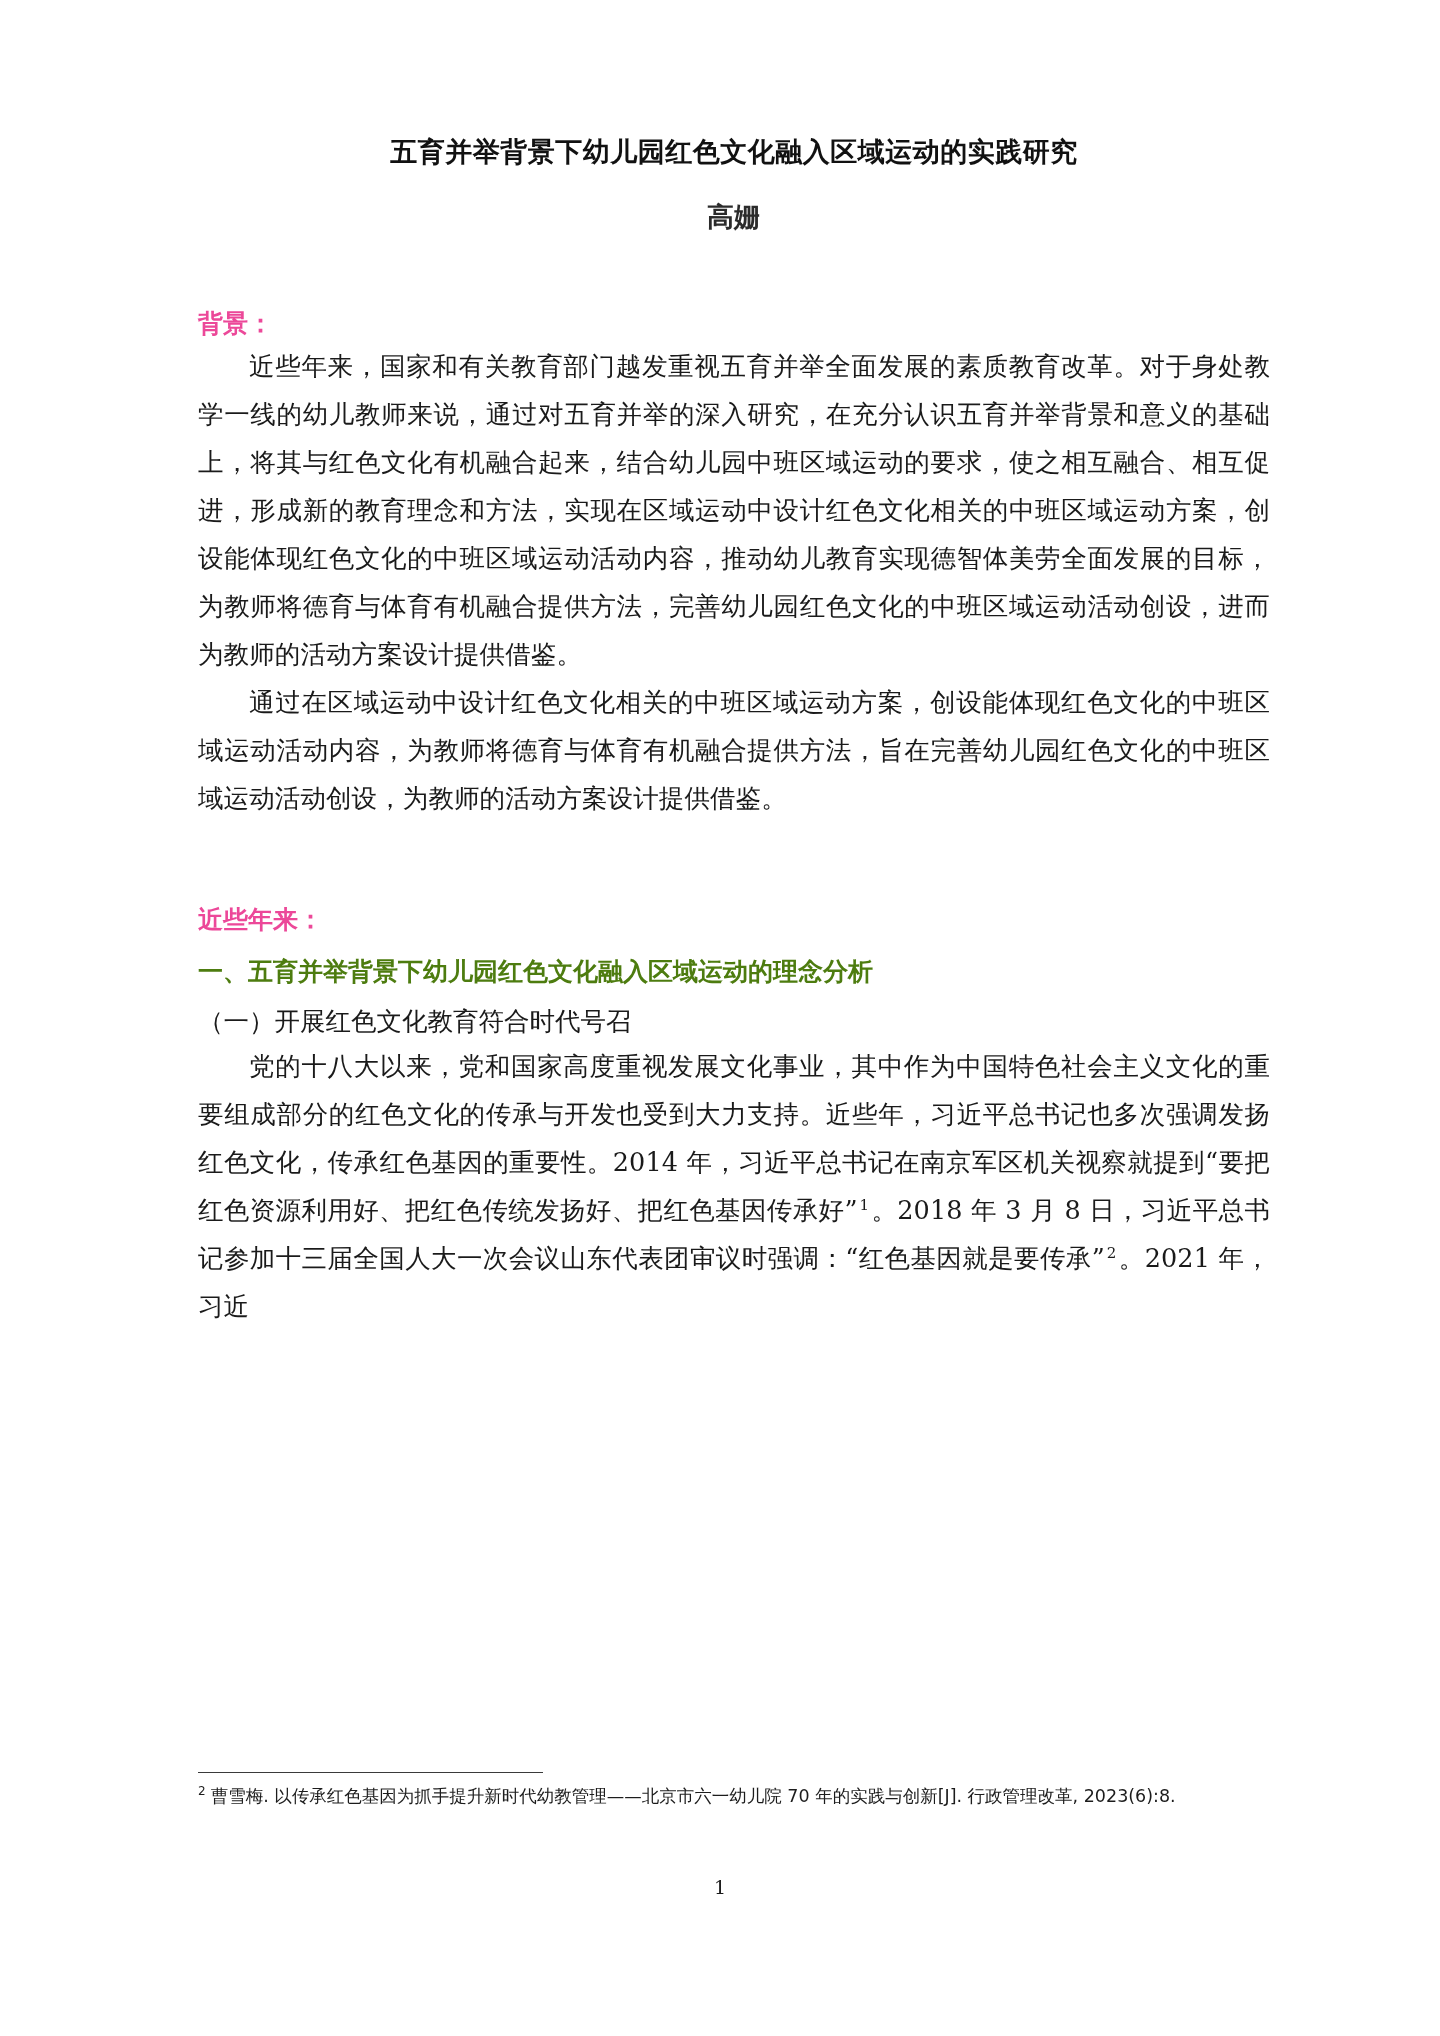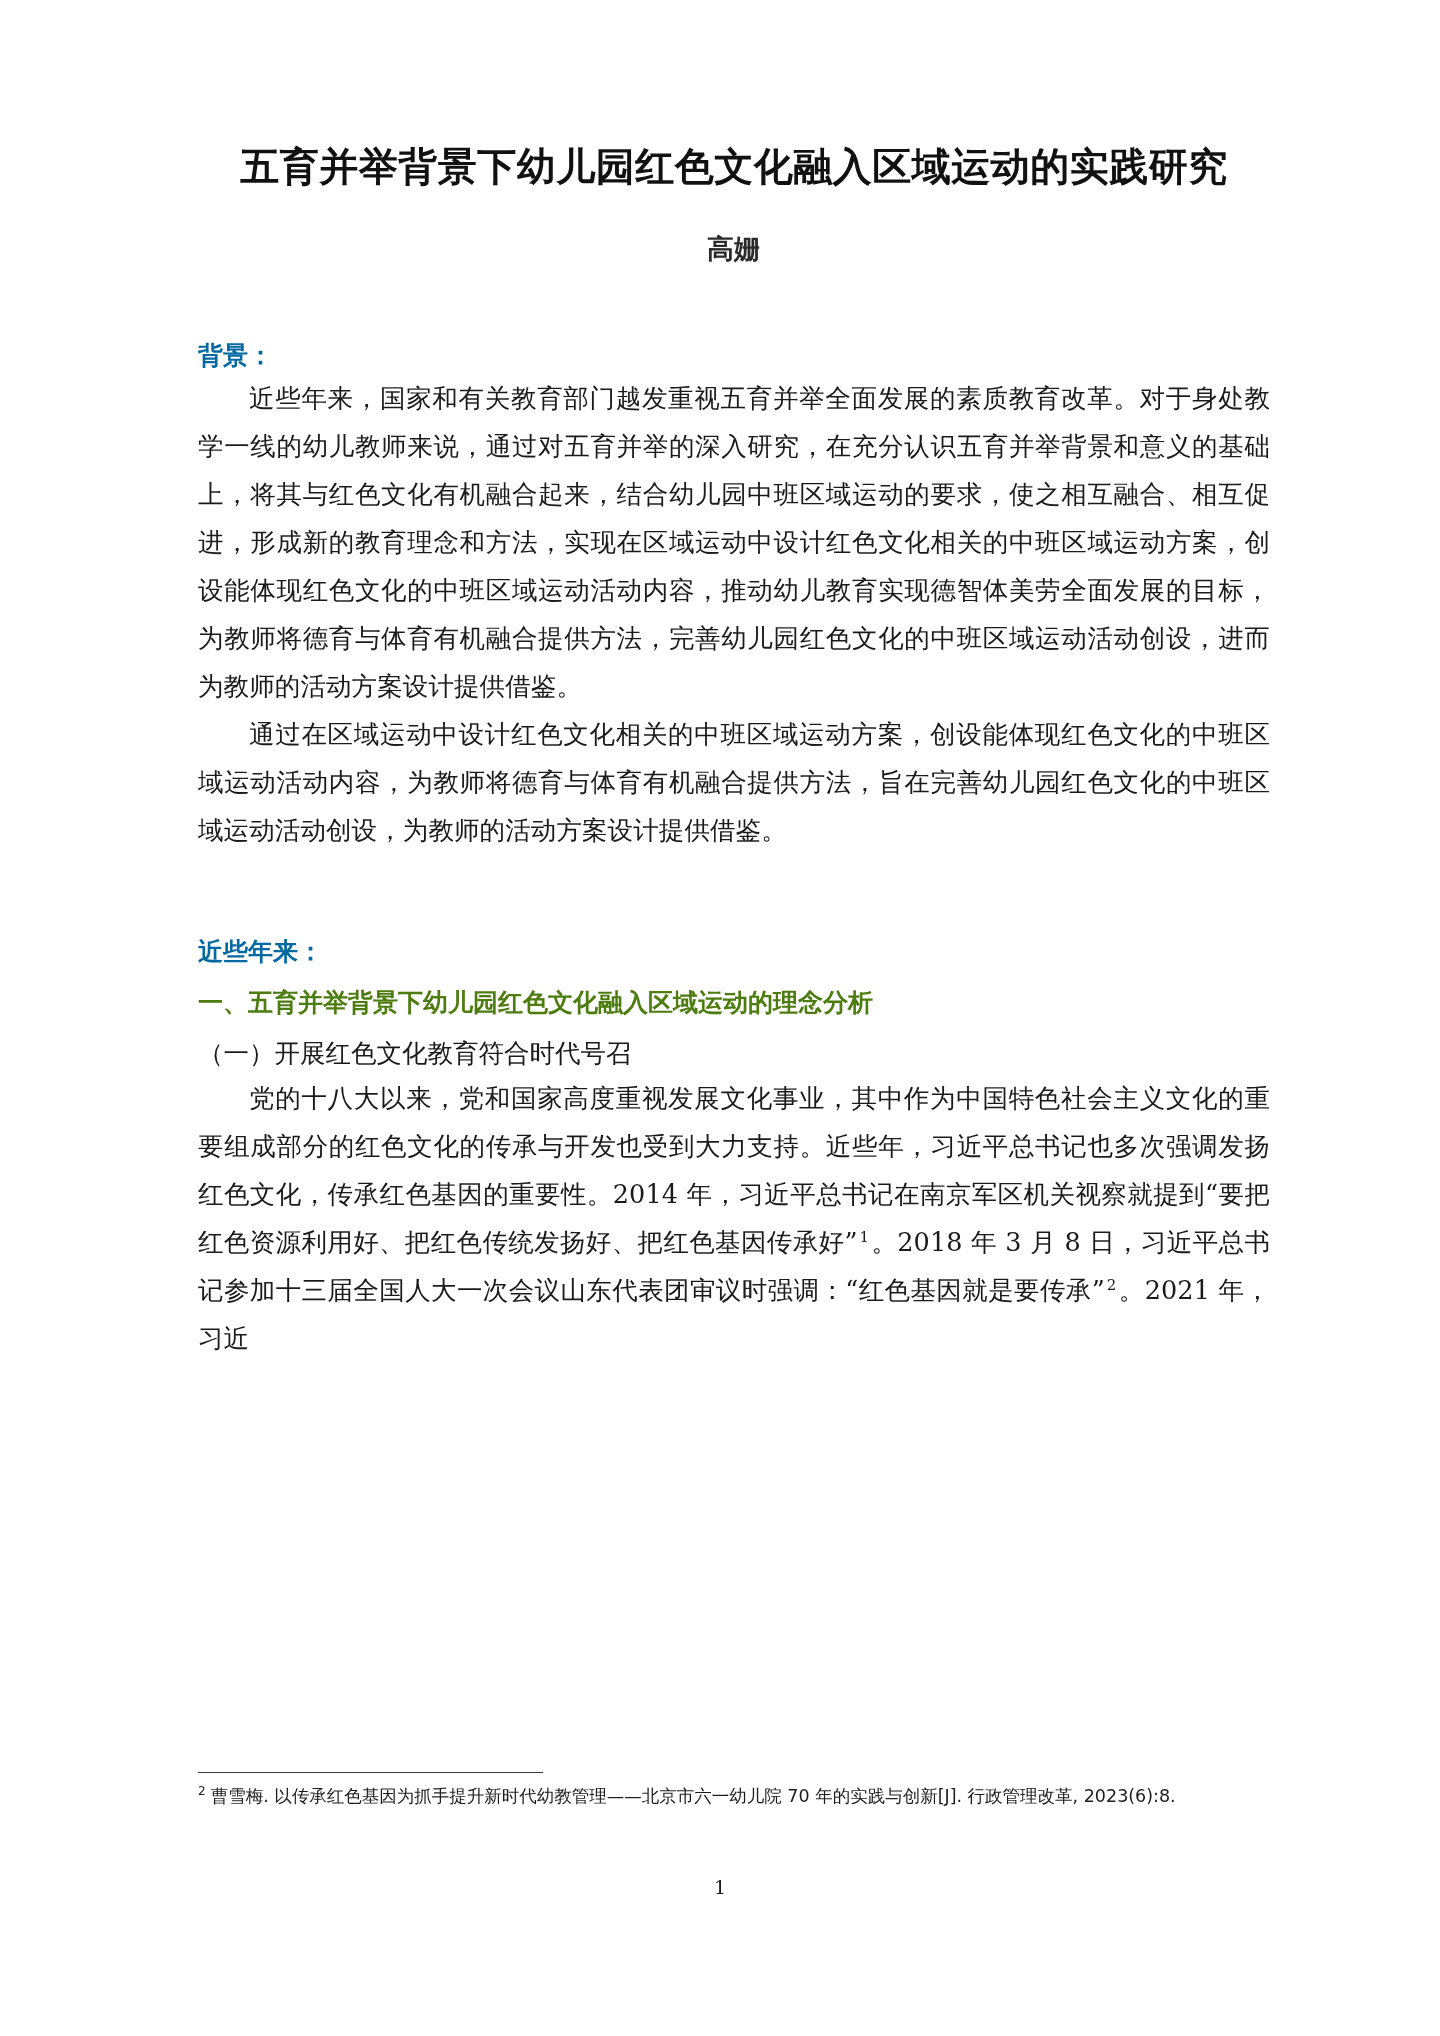--- a/index.html
+++ b/index.html
@@ -28,24 +28,24 @@
     left: 198px;
     top: 0;
     width: 1072px;
   }
 
   
   .doc-title {
     text-align: center;
     font-family: "DejaVu Sans", "Liberation Sans", sans-serif;
     font-weight: 700;
-    font-size: 39px;
+    font-size: 27px;
     letter-spacing: 0.5px;
     line-height: 1.3;
-    margin: 8px;
+    margin: 0;
     padding-top: 134px;
     color: #111111;
   }
   .doc-author {
     text-align: center;
     font-size: 27px;
     line-height: 1.3;
     margin: 0;
     padding-top: 30px;
     color: #2b2b2b;
@@ -61,21 +61,21 @@
     color: #2b2b2b;
     font-family: "DejaVu Serif", "Liberation Serif", serif;
   }
 
   
   .section-label {
     font-family: "DejaVu Sans", "Liberation Sans", sans-serif;
     font-weight: 700;
     font-size: 25px;
     margin: 0;
-    color: #0369a1;
+    color: #ec4899;
     line-height: 1.45;
   }
   .section-label.sp-bg   { padding-top: 72px; }
   .section-label.sp-goal { padding-top: 16px; }
   .section-label.sp-proc { padding-top: 80px; }
 
   p.body-para {
     font-size: 25.5px;
     line-height: 48px;
     margin: 0;

